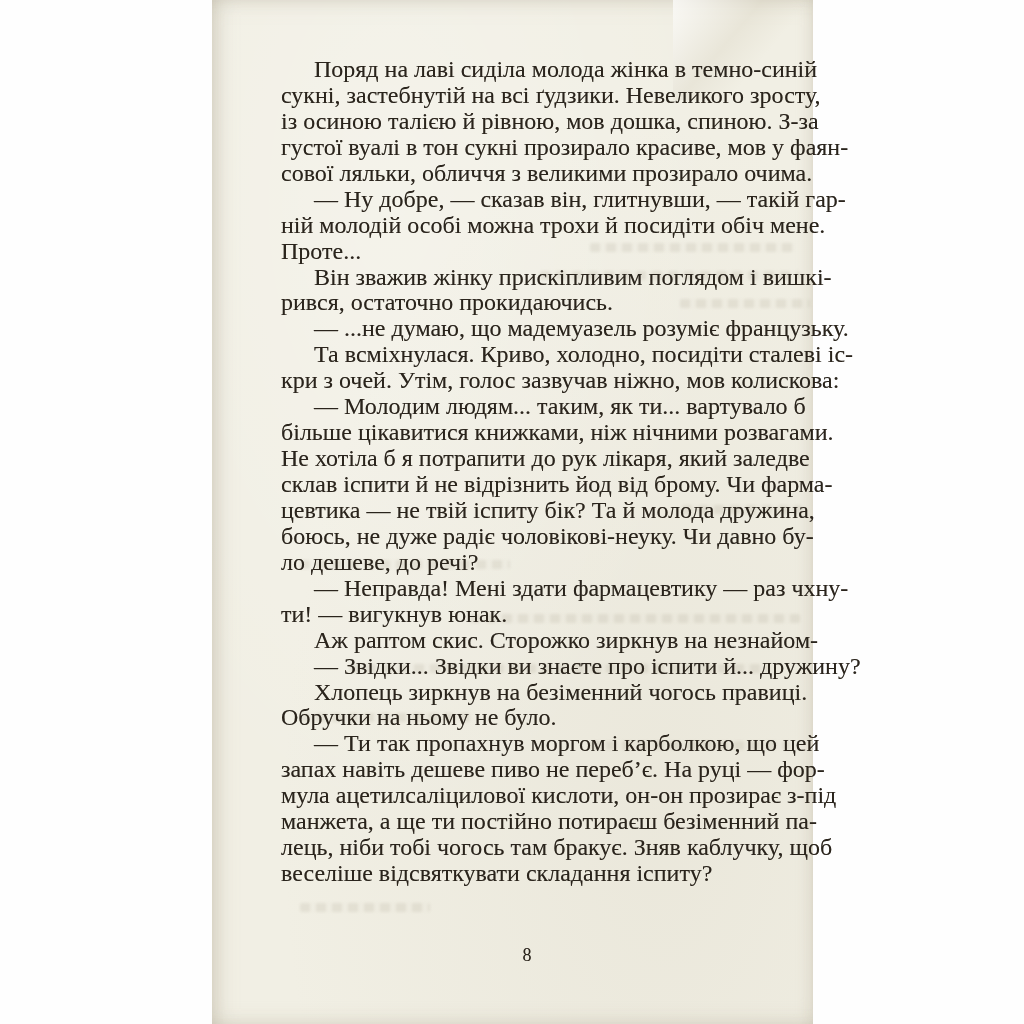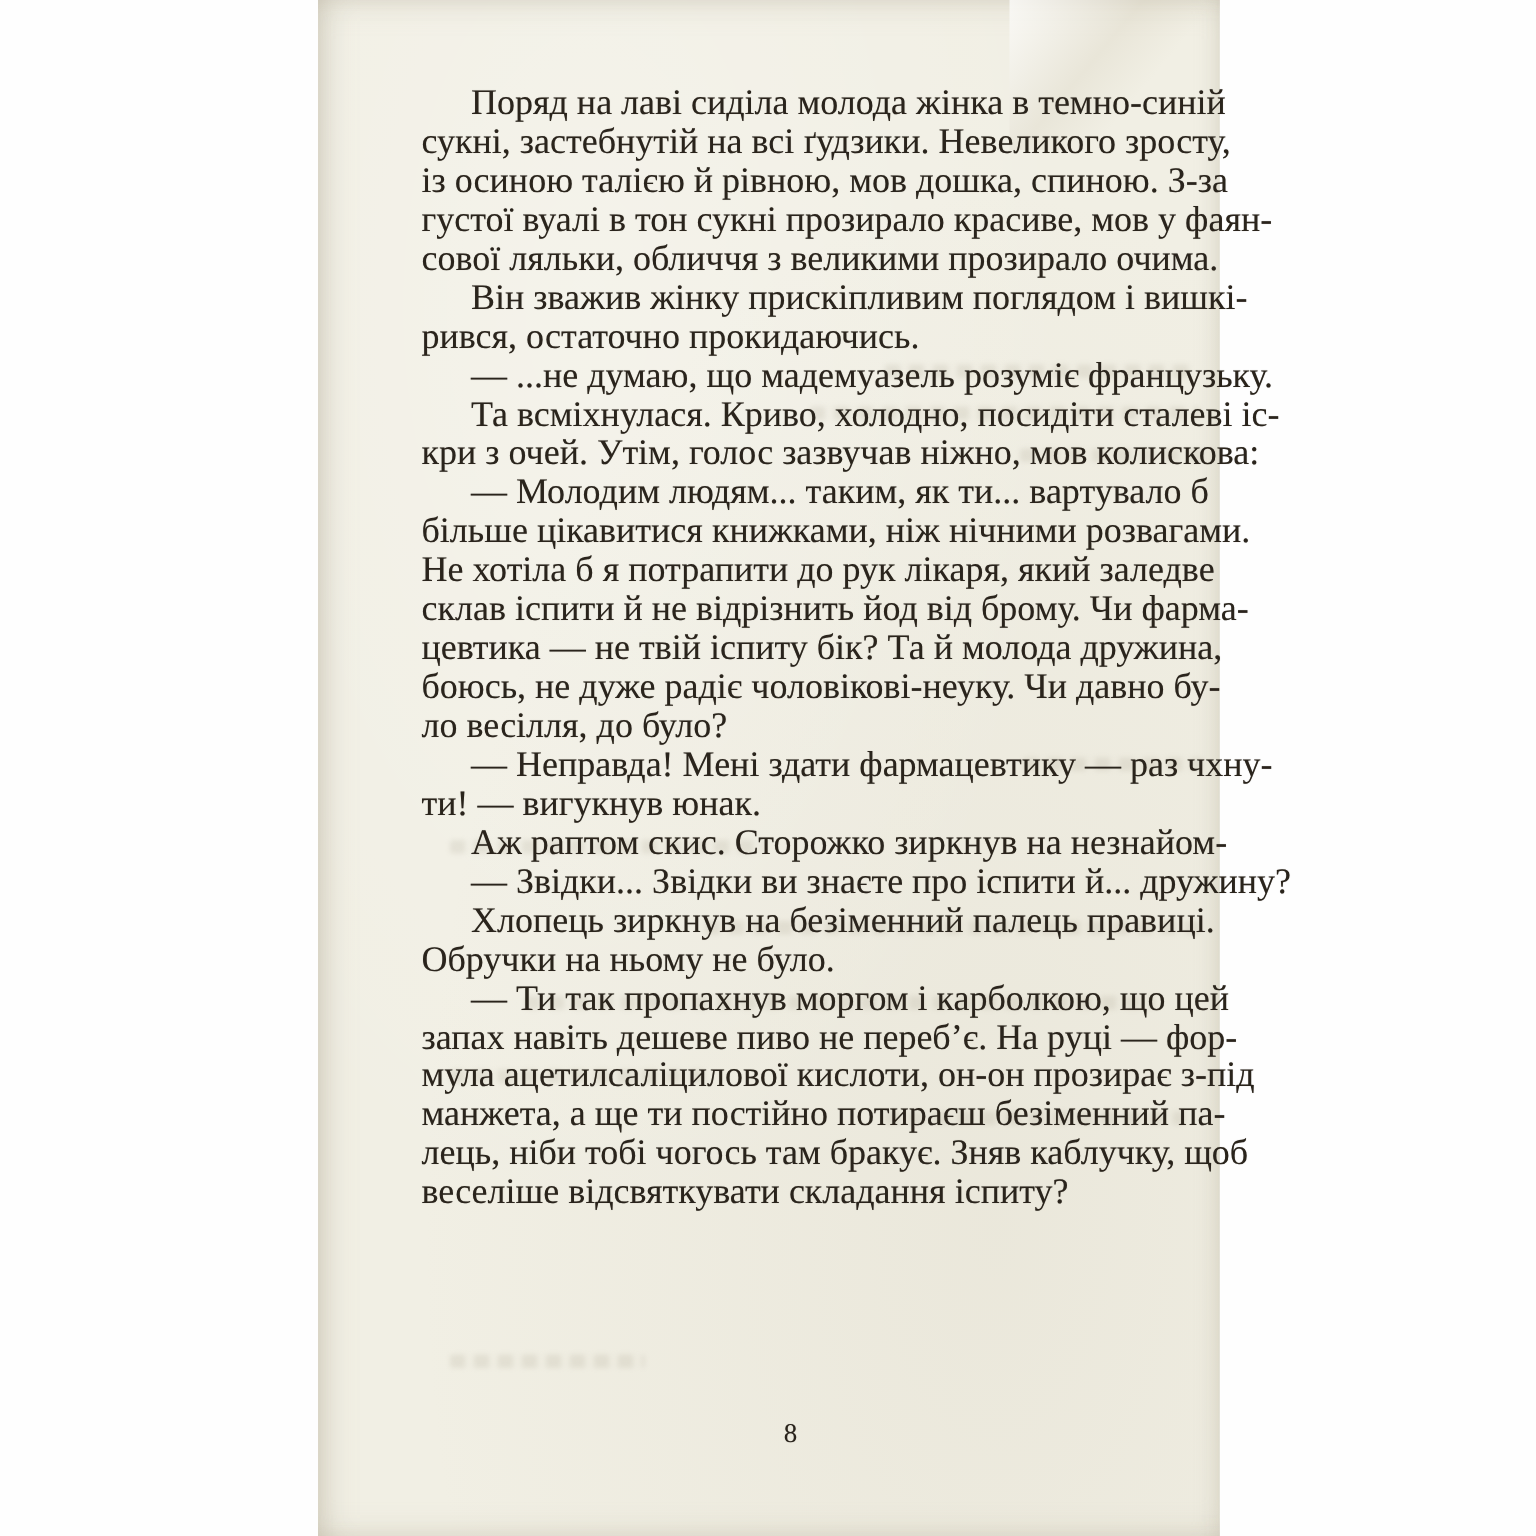--- a/index.html
+++ b/index.html
@@ -106,51 +106,56 @@
 
     <div class="text-block">
         <div class="para">
           <div class="line indent">Поряд на лаві сиділа молода жінка в темно-синій</div>
           <div class="line">сукні, застебнутій на всі ґудзики. Невеликого зросту,</div>
           <div class="line">із осиною талією й рівною, мов дошка, спиною. З-за</div>
           <div class="line">густої вуалі в тон сукні прозирало красиве, мов у фаян-</div>
           <div class="line para-end">сової ляльки, обличчя з великими прозирало очима.</div>
         </div>
         <div class="para">
+          <div class="line indent">— Ну добре, — сказав він, глитнувши, — такій гар-</div>
+          <div class="line">ній молодій особі можна трохи й посидіти обіч мене.</div>
+          <div class="line para-end">Проте...</div>
+        </div>
+        <div class="para">
           <div class="line indent">Він зважив жінку прискіпливим поглядом і вишкі-</div>
           <div class="line para-end">рився, остаточно прокидаючись.</div>
         </div>
         <div class="para">
           <div class="line indent">— ...не думаю, що мадемуазель розуміє французьку.</div>
         </div>
         <div class="para">
           <div class="line indent">Та всміхнулася. Криво, холодно, посидіти сталеві іс-</div>
           <div class="line para-end">кри з очей. Утім, голос зазвучав ніжно, мов колискова:</div>
         </div>
         <div class="para">
           <div class="line indent">— Молодим людям... таким, як ти... вартувало б</div>
           <div class="line">більше цікавитися книжками, ніж нічними розвагами.</div>
           <div class="line">Не хотіла б я потрапити до рук лікаря, який заледве</div>
           <div class="line">склав іспити й не відрізнить йод від брому. Чи фарма-</div>
           <div class="line">цевтика — не твій іспиту бік? Та й молода дружина,</div>
           <div class="line">боюсь, не дуже радіє чоловікові-неуку. Чи давно бу-</div>
-          <div class="line para-end">ло весілля, до було?</div>
+          <div class="line para-end">ло дешеве, до речі?</div>
         </div>
         <div class="para">
           <div class="line indent">— Неправда! Мені здати фармацевтику — раз чхну-</div>
           <div class="line para-end">ти! — вигукнув юнак.</div>
         </div>
         <div class="para">
           <div class="line indent">Аж раптом скис. Сторожко зиркнув на незнайом-</div>
         </div>
         <div class="para">
           <div class="line indent">— Звідки... Звідки ви знаєте про іспити й... дружину?</div>
         </div>
         <div class="para">
-          <div class="line indent">Хлопець зиркнув на безіменний палець правиці.</div>
+          <div class="line indent">Хлопець зиркнув на безіменний чогось правиці.</div>
           <div class="line para-end">Обручки на ньому не було.</div>
         </div>
         <div class="para">
           <div class="line indent">— Ти так пропахнув моргом і карболкою, що цей</div>
           <div class="line">запах навіть дешеве пиво не переб’є. На руці — фор-</div>
           <div class="line">мула ацетилсаліцилової кислоти, он-он прозирає з-під</div>
           <div class="line">манжета, а ще ти постійно потираєш безіменний па-</div>
           <div class="line">лець, ніби тобі чогось там бракує. Зняв каблучку, щоб</div>
           <div class="line para-end">веселіше відсвяткувати складання іспиту?</div>
         </div>

